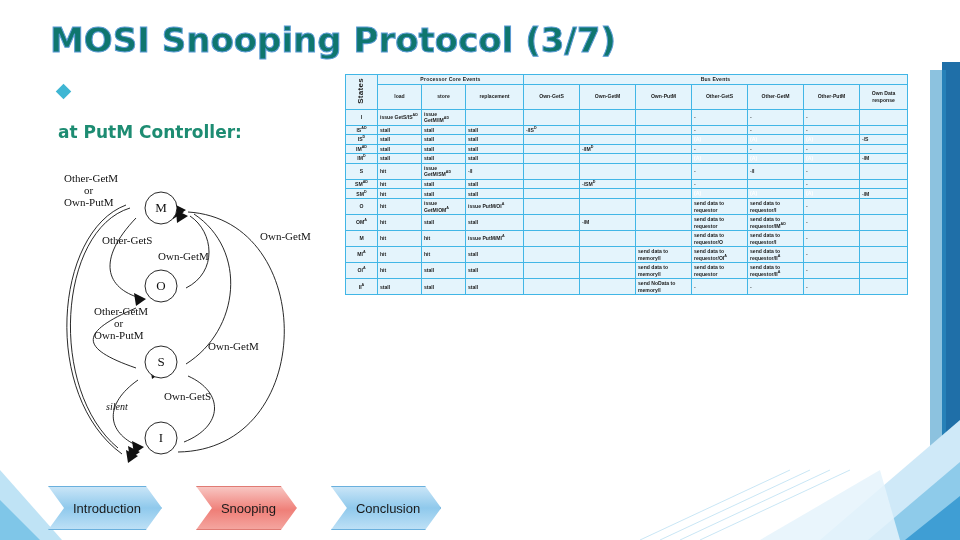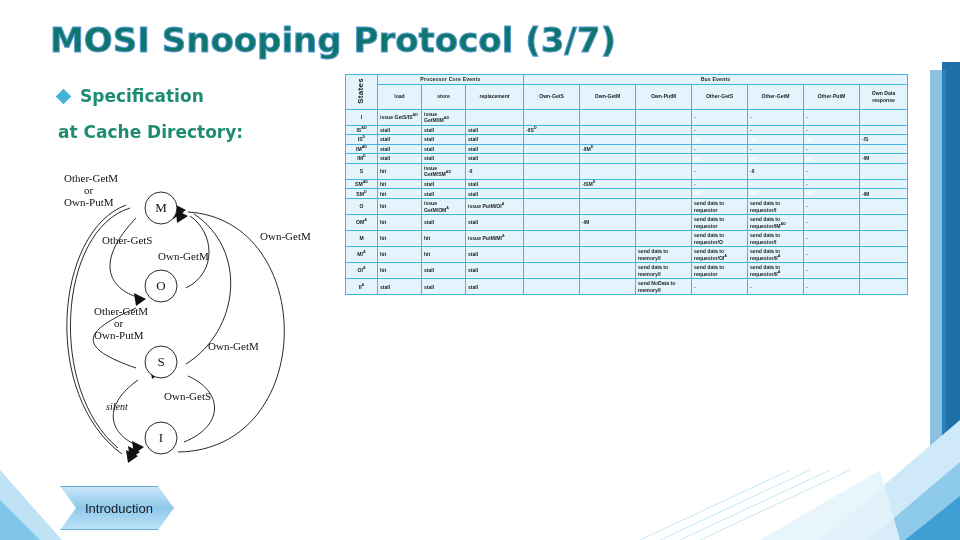--- a/index.html
+++ b/index.html
@@ -81,21 +81,21 @@
   td.state{
     text-align:center;background:#d9eefa;font-size:6px;
   }
   td.cell{text-align:left;background:#e8f5fd;}
   td.na{background:#767676;border-color:#41b6e6;}
   td.na.lbl{color:#ffffff;text-align:left;font-size:5.2px;}
   .red{color:#c00000;}
   sup{font-size:72%;line-height:0;}
 
   
-  .nav{position:absolute;left:60px;top:486px;display:flex;align-items:center;gap:48px;}
+  .nav{position:absolute;left:48px;top:486px;display:flex;align-items:center;gap:48px;}
   .chev{
     position:relative;height:42px;display:flex;align-items:center;justify-content:center;
     color:#1a1a1a;font-size:13px;
     font-family:"Liberation Sans", sans-serif;
     margin-right:-14px;
     padding:0 20px 0 24px;
     clip-path:polygon(0 0, calc(100% - 16px) 0, 100% 50%, calc(100% - 16px) 100%, 0 100%, 16px 50%);
     background:linear-gradient(180deg,#c9e5f7 0%,#8fc9ec 50%,#bde0f6 100%);
     border:1px solid #6ab0dd;
   }
@@ -128,23 +128,22 @@
       <line x1="680" y1="540" x2="830" y2="470"></line>
       <line x1="700" y1="540" x2="850" y2="470"></line>
     </g>
   </svg>
 </div>
 
 <div class="title">MOSI Snooping Protocol (3/7)</div>
 
 <div class="bullet-row">
   <span class="bullet-diamond"></span>
-  <span class="bullet-text">Specification</span>
 </div>
-<div class="bullet-line2">at Cache Directory:</div>
+<div class="bullet-line2">at PutM Controller:</div>
 
 <div class="diagram">
   <svg width="325" height="320" viewBox="0 0 325 320">
     <g fill="none" stroke="#111" stroke-width="0.9">
 
       <path d="M112,48 C40,70 30,230 100,288"></path>
       <path d="M108,45 C36,72 24,236 104,294"></path>
 
       <path d="M160,292 C300,290 300,60 170,52"></path>
 
@@ -416,13 +415,15 @@
           <td class="cell">-</td>
           <td class="cell">-</td>
           <td class="na"></td>
         </tr>
       </tbody>
   </table>
 </div>
 
 <div class="nav" id="nav">
     <div class="chev">Introduction</div>
+    <div class="chev active">Snooping</div>
+    <div class="chev">Conclusion</div>
   </div>
 
 </body></html>

